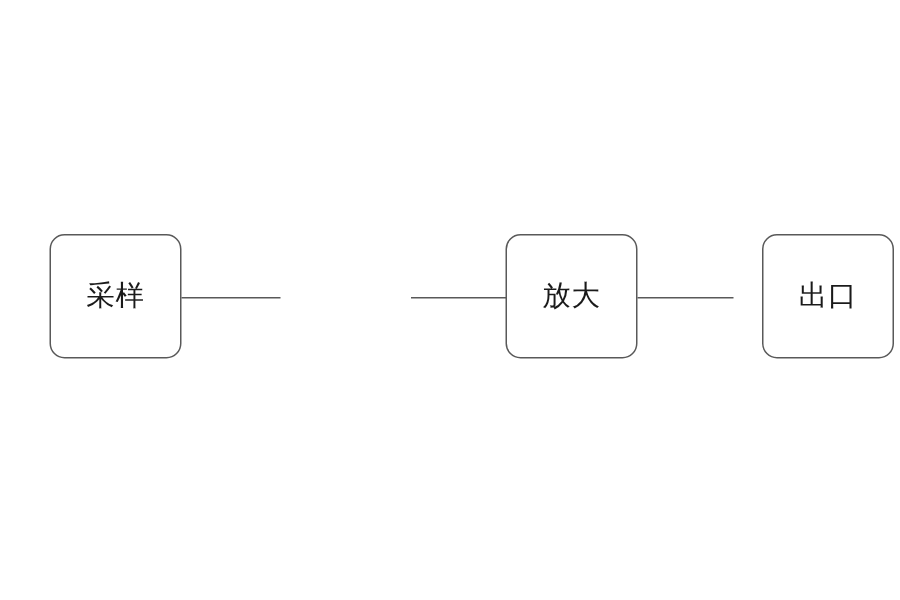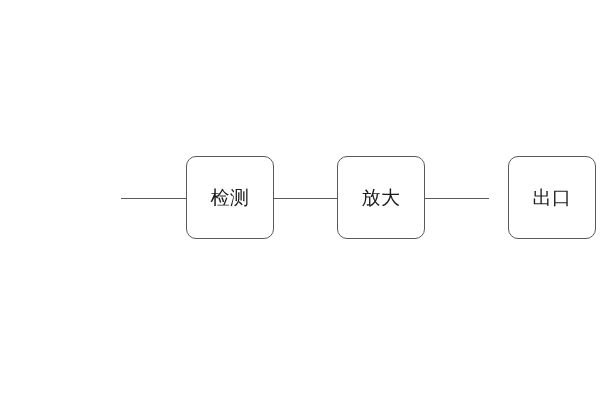--- a/index.html
+++ b/index.html
@@ -74,24 +74,24 @@
 <body>
 
 <div id="diagram-canvas">
 
   <div class="flow-row">
 
     <div class="connector connector-1"></div>
     <div class="connector connector-2"></div>
     <div class="connector connector-3"></div>
 
+    <div class="node node-1">
+      <span class="node-label">采样</span>
+    </div>
 
-    <div class="node node-2">
-      <span class="node-label">检测</span>
-    </div>
 
     <div class="node node-3">
       <span class="node-label">放大</span>
     </div>
 
     <div class="node node-4">
       <span class="node-label">出口</span>
     </div>
 
   </div>

